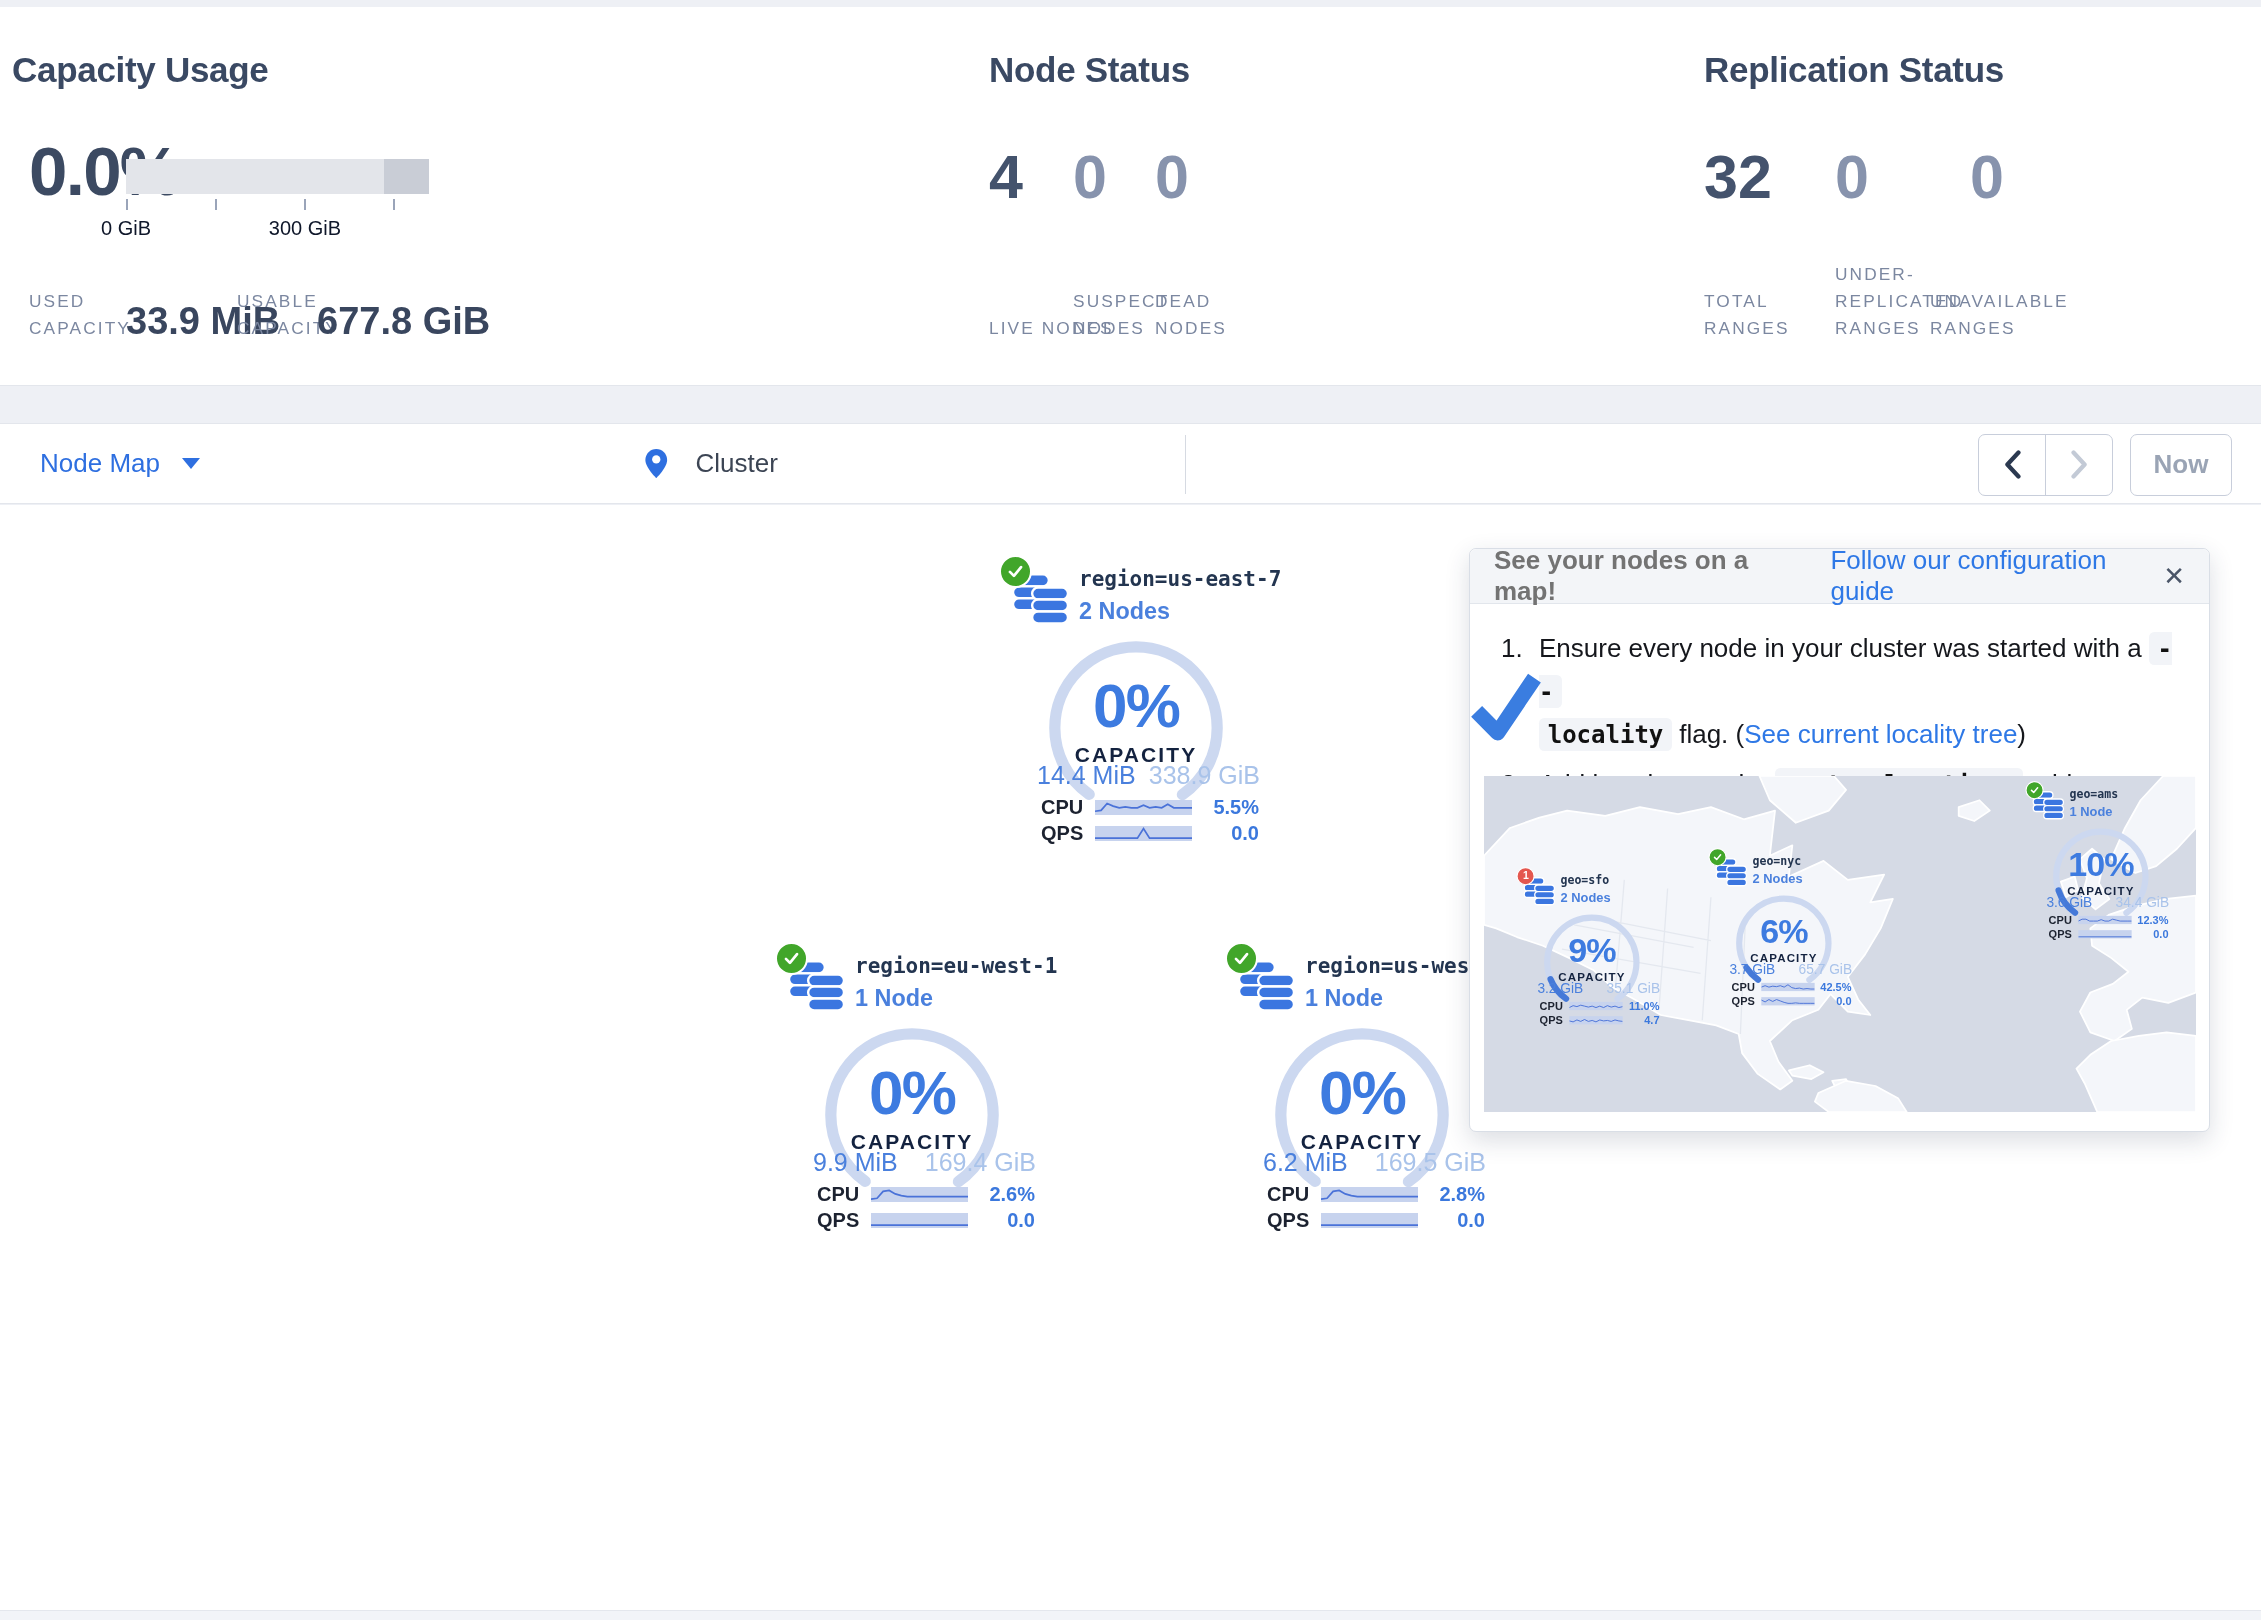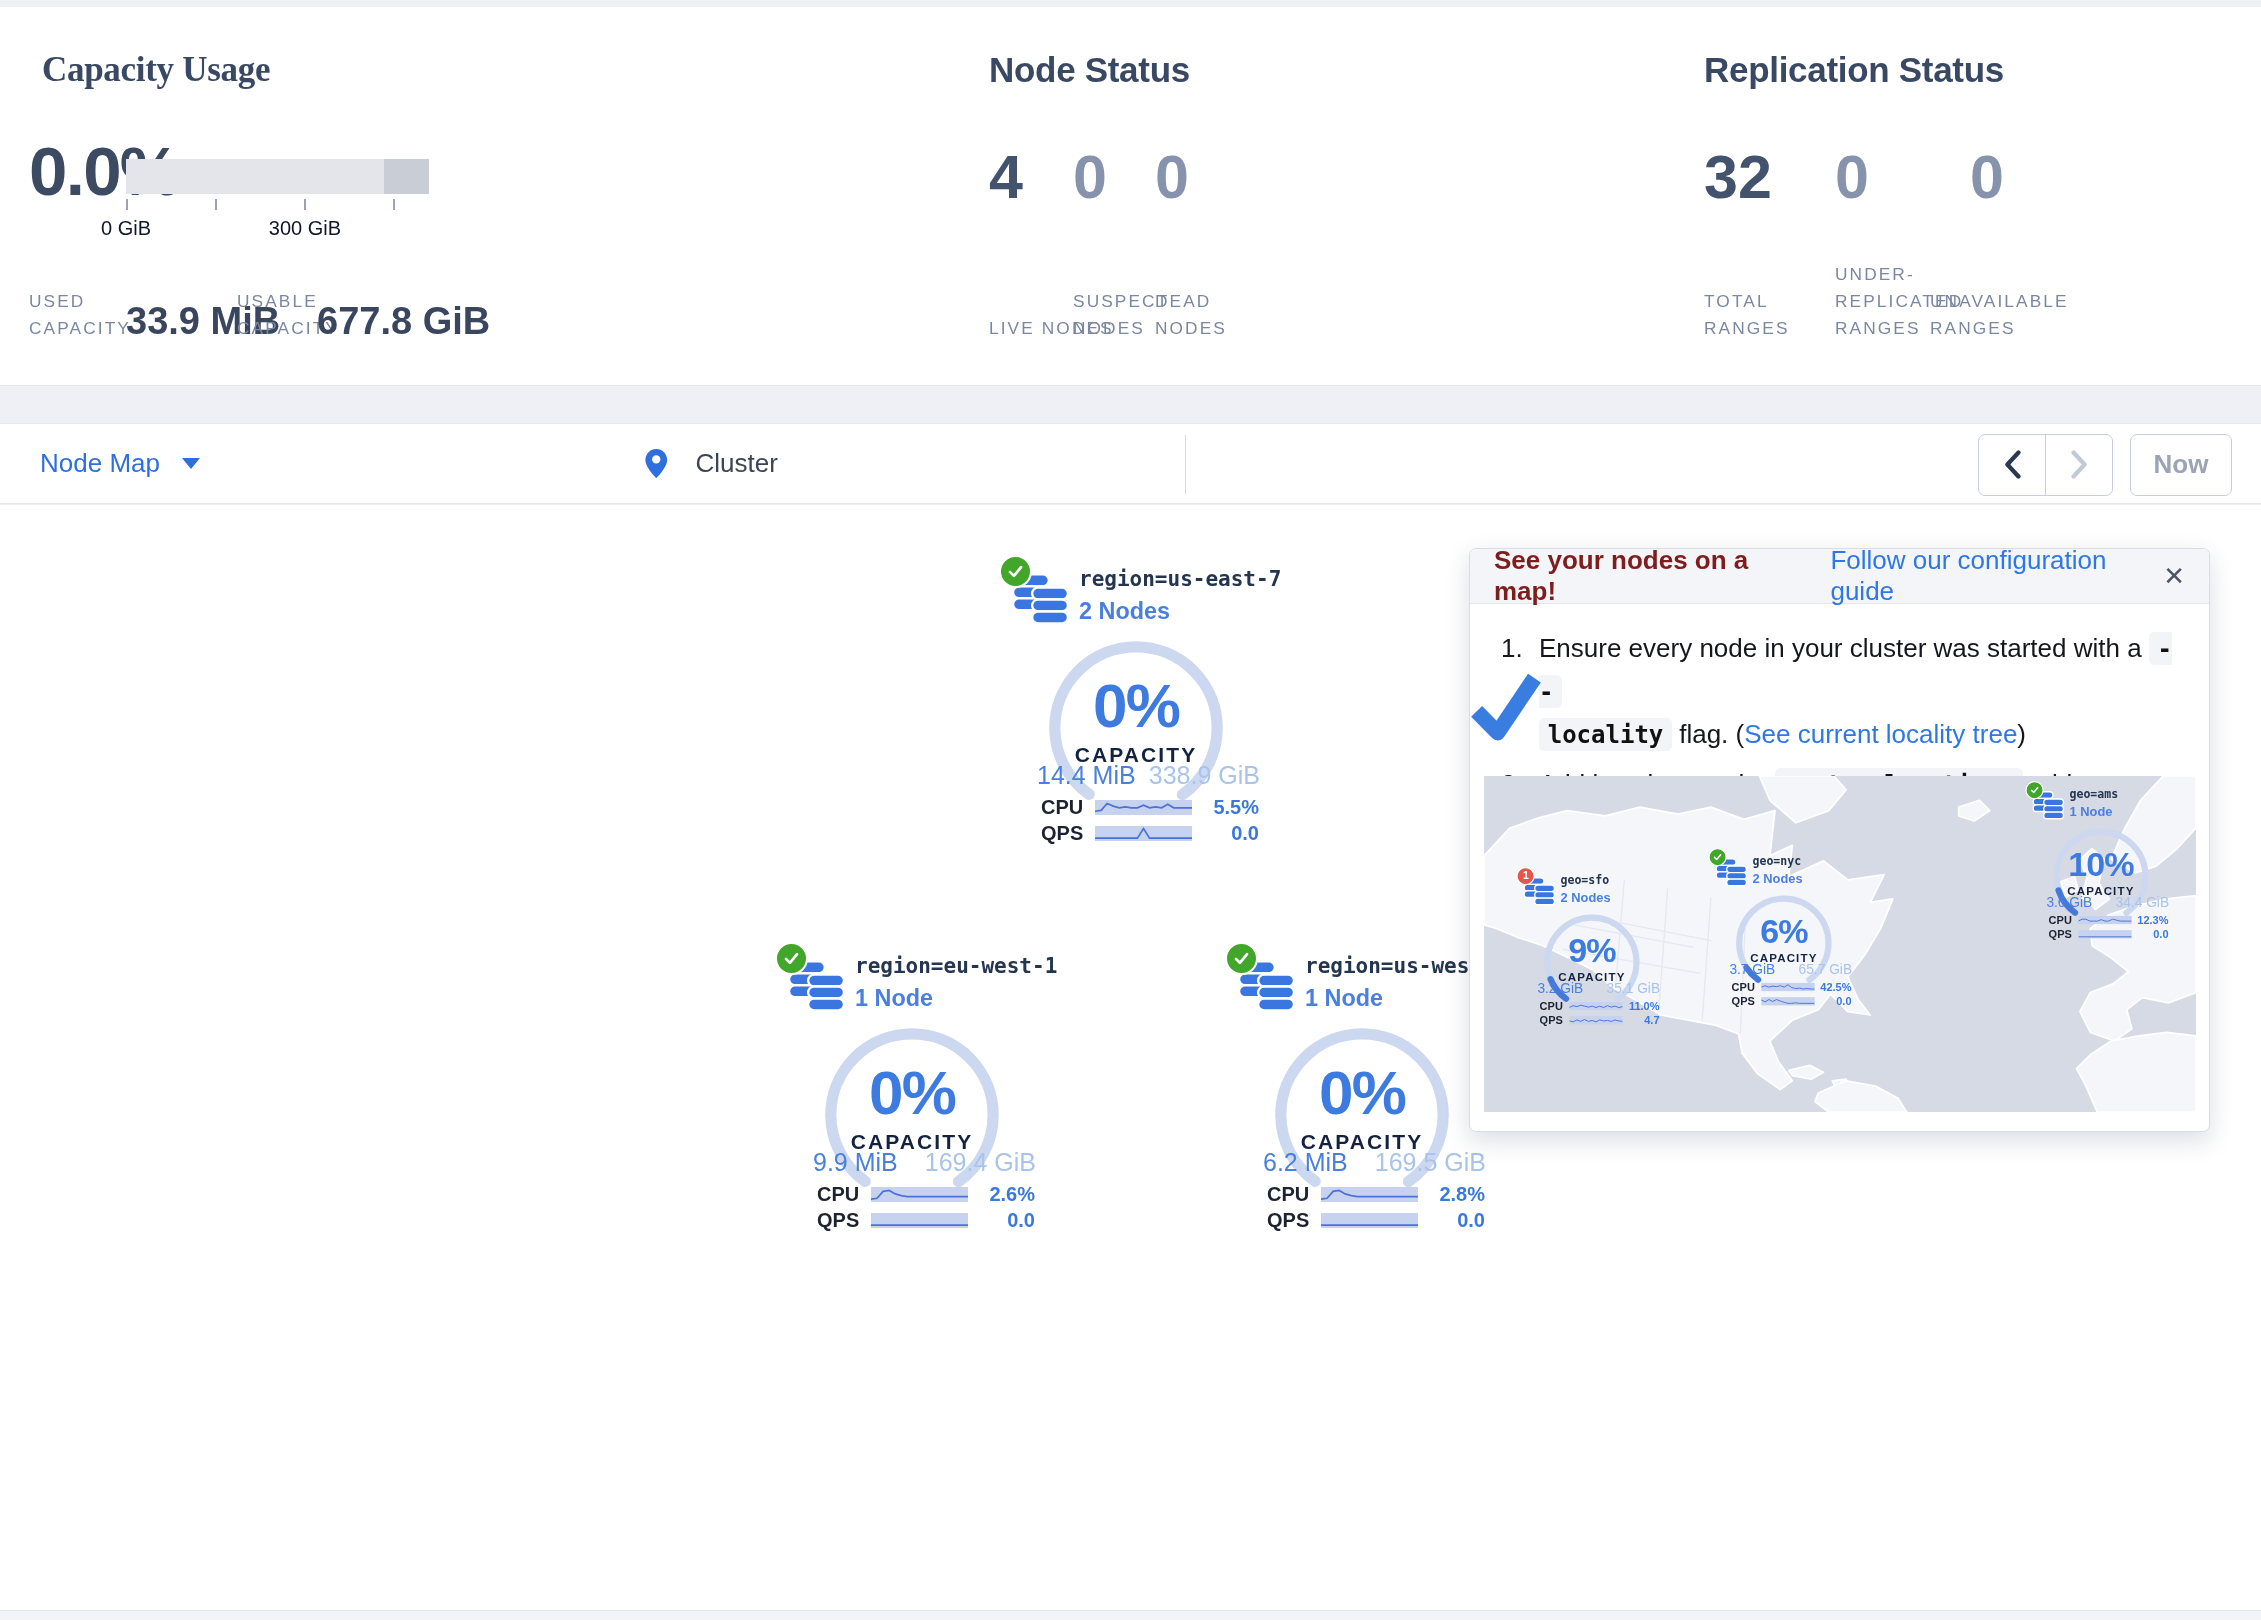--- a/index.html
+++ b/index.html
@@ -2,21 +2,21 @@
 <html style="font-size:14px"><head>
 <meta charset="utf-8">
 <style>
   * { margin:0; padding:0; box-sizing:border-box; }
   html,body { width:2261px; height:1621px; }
   body { position:relative; background:#eef0f5; font-family:"Liberation Sans", sans-serif; overflow:hidden; }
 
   
   #stats-panel { position:absolute; left:0; top:7px; width:2261px; height:379px; background:#fff; border-bottom:0.9px solid #e3e6ec; }
   .panel-title { position:absolute; top:43px; font-weight:700; font-size:35px; color:#3a4963; letter-spacing:-0.3px; }
-  #cap-title { left:42px;font-family:Liberation Serif, serif; } #node-title { left:989px; } #repl-title { left:1704px; }
+  #cap-title { left:12px; } #node-title { left:989px; } #repl-title { left:1704px; }
 
   #cap-pct { position:absolute; left:29px; top:130px; font-weight:700; font-size:69px; color:#3c4a62; letter-spacing:-1.7px; line-height:1; }
   #cap-bar { position:absolute; left:126px; top:152px; width:303px; height:35px; background:#e3e5ea; }
   #cap-bar-dark { position:absolute; right:0; top:0; width:45px; height:35px; background:#c9cdd6; }
   .cap-tick { position:absolute; top:192px; width:1.7px; height:11.3px; background:#9aa4b9; }
   .cap-tick-label { position:absolute; top:210px; font-size:20px; color:#0f172a; transform:translateX(-50%); white-space:nowrap; }
 
   .stat-small-label { position:absolute; bottom:43px; font-size:17.3px; letter-spacing:2.1px; color:#7b87a0; line-height:27px; }
   .stat-small-value { position:absolute; bottom:45px; font-weight:700; font-size:38px; color:#39465e; line-height:1; white-space:nowrap; }
   .stat-big { position:absolute; top:140px; font-weight:700; font-size:61px; line-height:1; }
@@ -67,21 +67,21 @@
   .mrow.cpu { top:244px; } .mrow.qps { top:270px; }
   .mlabel { width:54px; font-weight:700; font-size:20px; color:#1c2230; }
   .spark { width:97px; height:15.6px; background:#c7d3ee; position:relative; }
   .spark svg { position:absolute; left:0; top:0; }
   .spark polyline { fill:none; stroke:#4a72d8; stroke-width:2; }
   .mval { margin-left:auto; font-weight:700; font-size:20px; color:#3b78dd; }
 
   
   #popup { position:absolute; left:1469px; top:548px; width:741px; height:584px; background:#fff; border:0.9px solid #d9dee6; border-radius:7px; box-shadow:0 8.7px 24px rgba(40,50,80,0.16); z-index:10; }
   #popup-header { height:55px; background:#f3f5f8; border-bottom:0.9px solid #e2e6ec; border-radius:7px 7px 0 0; display:flex; align-items:center; padding:0 24px; }
-  #popup-title { font-weight:700; font-size:26px; color:#7f1d1d; }
+  #popup-title { font-weight:700; font-size:26px; color:#737373; }
   #popup-link { margin-left:26px; font-size:26px; color:#2e78e6; cursor:pointer; }
   #popup-close { margin-left:auto; font-size:26px; color:#4a5568; cursor:pointer; }
   #popup-steps { position:relative; padding:22.5px 31px 0 31px; font-size:26px; color:#15171c; }
   .step { position:relative; padding-left:38px; line-height:42px; margin-bottom:7px; }
   .step-num { position:absolute; left:0; top:0; }
   .code-chip { font-family:"DejaVu Sans Mono", monospace; font-weight:700; font-size:24px; background:#f2f4f8; border-radius:5.2px; padding:2.6px 8.7px; color:#111; }
   .inline-link { color:#2e78e6; cursor:pointer; }
   #big-check { position:absolute; left:0px; top:68px; transform:rotate(-4deg); z-index:4; }
   #popup-map { position:absolute; left:14px; top:227px; width:712px; height:336px; background:#d5dae5; overflow:hidden; }
   #popup-map .world { position:absolute; left:0; top:0; }

